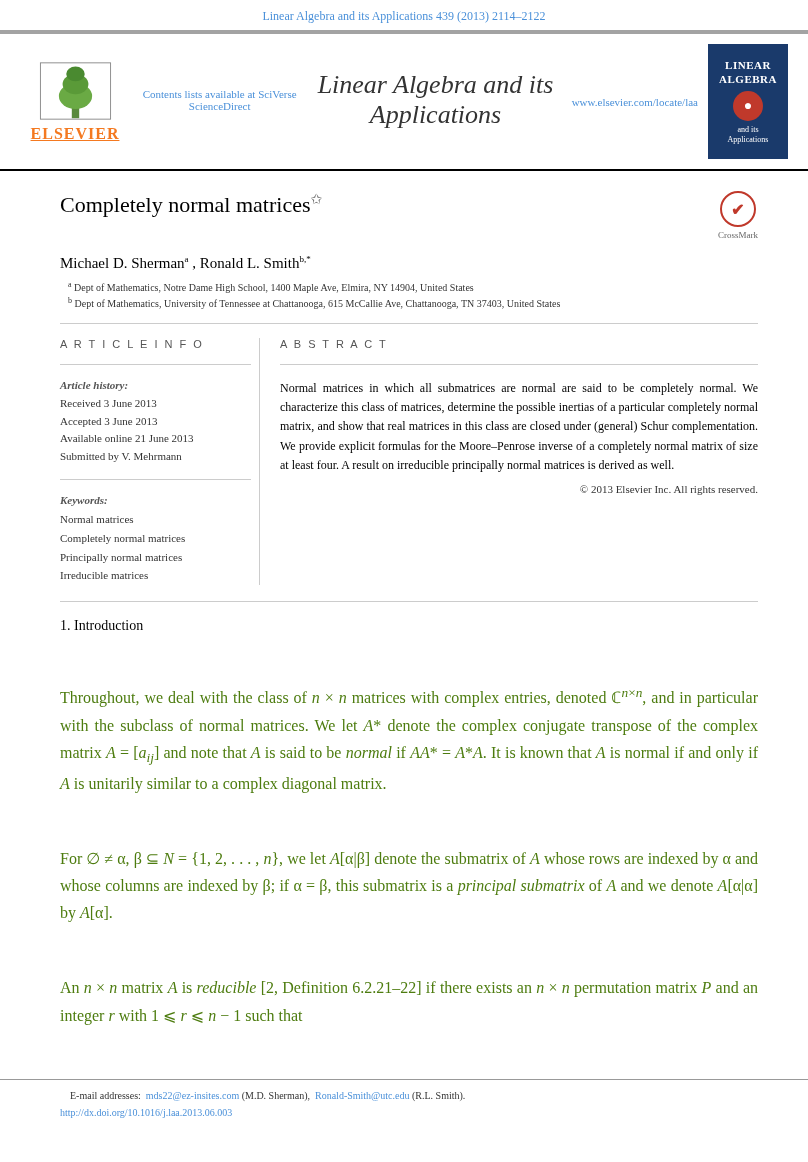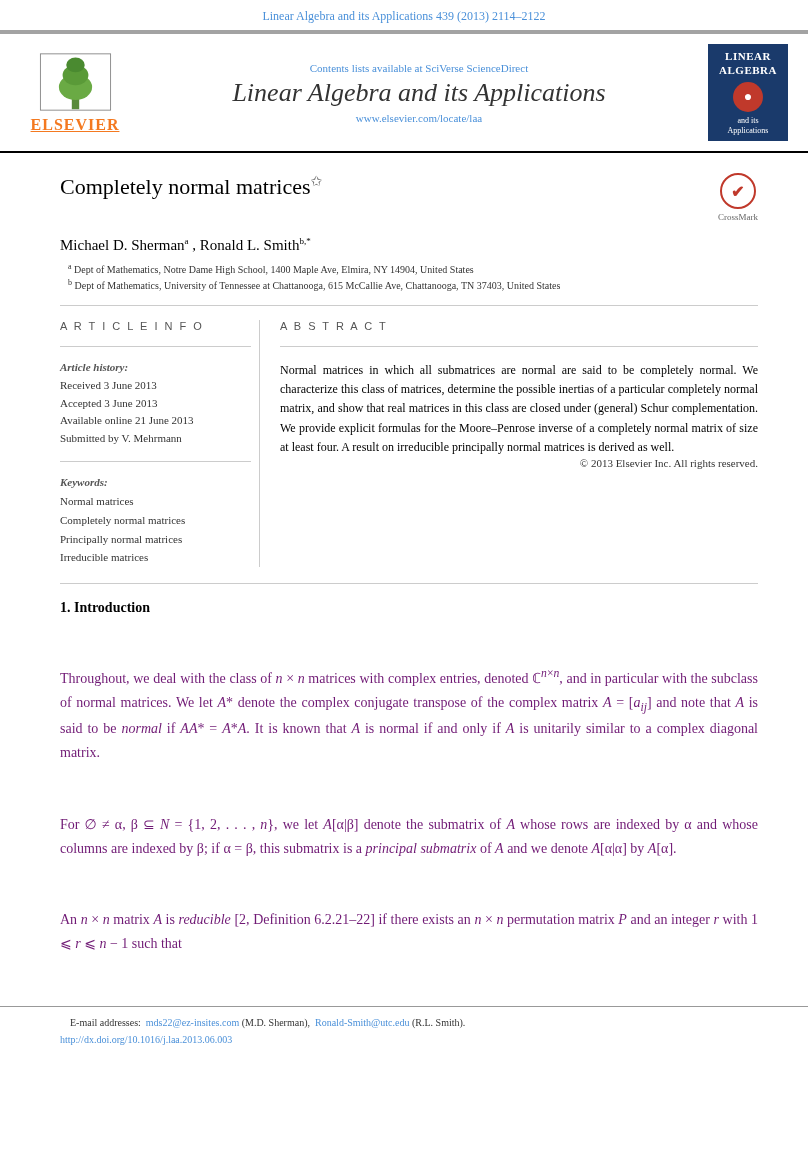--- a/index.html
+++ b/index.html
@@ -45,21 +45,21 @@
       font-size: 16px;
       font-weight: bold;
       letter-spacing: 1px;
       margin-top: 4px;
       text-decoration: underline;
     }
     .journal-info {
       flex: 1;
       text-align: center;
       display: flex;
-      flex-direction: column;
+      flex-direction: row;
       justify-content: center;
       align-items: center;
     }
     .sciverse-text {
       font-size: 11px;
       color: #555;
       margin-bottom: 4px;
     }
     .sciverse-text span {
       color: #4a90d9;
@@ -75,21 +75,21 @@
       color: #4a90d9;
     }
     .journal-cover-img {
       width: 80px;
       flex-shrink: 0;
       background: #1a3a6b;
       display: flex;
       flex-direction: column;
       align-items: center;
       justify-content: center;
-      padding: 5px;
+      padding: 14px;
       color: #fff;
       font-size: 9px;
       font-weight: bold;
       text-align: center;
       line-height: 1.3;
     }
     .journal-cover-img .cover-title-main {
       font-size: 11px;
       font-weight: bold;
       text-transform: uppercase;
@@ -238,42 +238,43 @@
       font-size: 12px;
       line-height: 1.6;
       text-align: justify;
       color: #000;
     }
 
     .copyright-line {
       font-size: 11px;
       text-align: right;
       color: #333;
+      margin-top: 8px;
     }
 
     
     .body-divider {
       border: none;
       border-top: 1px solid #ccc;
       margin: 16px 0;
     }
 
     .section-heading {
       font-size: 14px;
-      font-weight: bold;
+      font-weight: normal;
       margin-bottom: 16px;
       color: #000;
     }
 
     .body-paragraph {
-      font-size: 14px;
+      font-size: 16px;
       line-height: 1.7;
       text-align: justify;
       margin-bottom: 10px;
-      color: #701a75;
+      color: #4d7c0f;
       margin-top: 48px;
     }
 
     .body-paragraph em {
       font-style: italic;
     }
 
     
     .footer-section {
       border-top: 1px solid #999;

